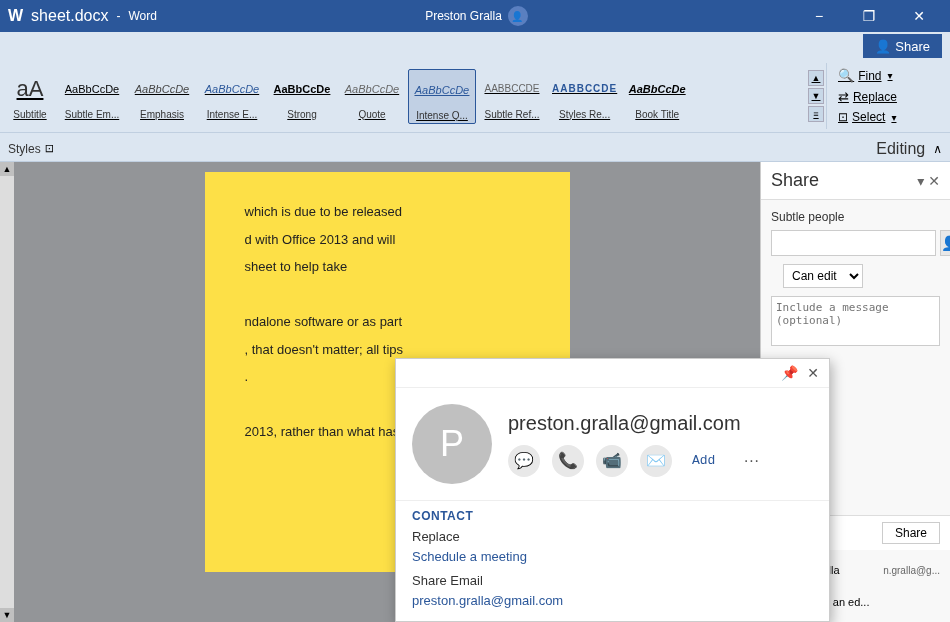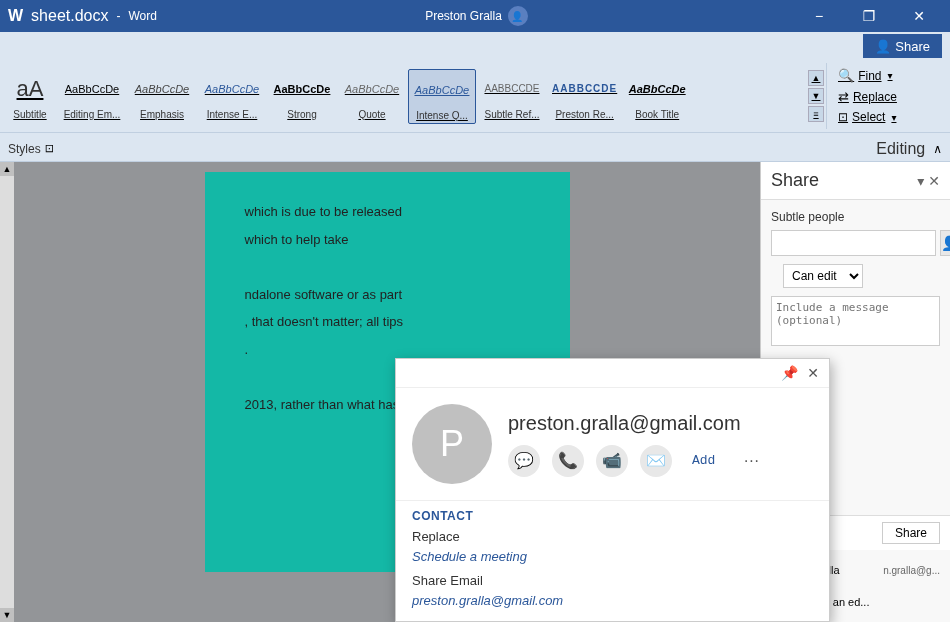--- a/index.html
+++ b/index.html
@@ -106,21 +106,21 @@
       background: #939598;
       display: flex;
       flex-direction: column;
       align-items: center;
       overflow: hidden;
       position: relative;
     }
 
     .page {
       width: 365px;
-      background: #14b8a6;
+      background: #fde047;
       min-height: 400px;
       padding: 30px 40px;
       margin-top: 10px;
       font-size: 13px;
       line-height: 1.5;
       color: #222;
       position: relative;
     }
 
     .page-text p { margin-bottom: 8px; }
@@ -274,21 +274,21 @@
       background: none; border: none; cursor: pointer; font-size: 16px; color: #555; padding: 4px 8px;
     }
     .contact-section {
       padding: 8px 16px 12px;
       border-top: 1px solid #eee;
     }
     .contact-section-title {
       font-size: 12px; font-weight: 600; color: #2b579a; margin-bottom: 6px; letter-spacing: 0.5px;
     }
     .contact-section-item { font-size: 13px; color: #333; margin-bottom: 3px; }
-    .contact-section-link { font-size: 13px; color: #2b579a; cursor: pointer; text-decoration: none; font-style: italic; }
+    .contact-section-link { font-size: 13px; color: #2b579a; cursor: pointer; text-decoration: none; }
   </style>
 </head>
 <body>
 
 <div class="title-bar">
   <div class="title-bar-left">
     <span style="font-size:16px; font-weight:bold; color:white;">W</span>
     <span style="font-size:16px;">sheet.docx</span>
     <span style="font-size:12px;">-</span>
     <span style="font-size:12px;">Word</span>
@@ -315,21 +315,21 @@
   <div style="display:flex; align-items:center; height:72px; padding: 2px 4px; text-decoration: underline;">
 
     <div style="display:flex; align-items:flex-start; overflow:hidden; flex:1;">
 
       <div class="style-item" style="min-width:52px;">
         <div class="style-preview" style="font-size:22px; color:#333;">aA</div>
         <div class="style-label">Subtitle</div>
       </div>
       <div class="style-item">
         <div class="style-preview" style="font-size:11px;">AaBbCcDe</div>
-        <div class="style-label">Editing Em...</div>
+        <div class="style-label">Subtle Em...</div>
       </div>
       <div class="style-item">
         <div class="style-preview" style="font-size:11px; font-style:italic; color:#444;">AaBbCcDe</div>
         <div class="style-label">Emphasis</div>
       </div>
       <div class="style-item">
         <div class="style-preview" style="font-size:11px; font-style:italic; color:#2b579a;">AaBbCcDe</div>
         <div class="style-label">Intense E...</div>
       </div>
       <div class="style-item">
@@ -343,21 +343,21 @@
       <div class="style-item active">
         <div class="style-preview" style="font-size:11px; font-style:italic; color:#2b579a; text-decoration:underline;">AaBbCcDe</div>
         <div class="style-label">Intense Q...</div>
       </div>
       <div class="style-item">
         <div class="style-preview" style="font-size:11px; color:#666; text-transform:uppercase; font-size:10px;">AaBbCcDe</div>
         <div class="style-label">Subtle Ref...</div>
       </div>
       <div class="style-item">
         <div class="style-preview" style="font-size:10px; text-transform:uppercase; font-weight:bold; color:#2b579a; letter-spacing:1px;">AABBCCDE</div>
-        <div class="style-label">Preston Re...</div>
+        <div class="style-label">Styles Re...</div>
       </div>
       <div class="style-item">
         <div class="style-preview" style="font-size:11px; font-weight:bold; font-style:italic;">AaBbCcDe</div>
         <div class="style-label">Book Title</div>
       </div>
     </div>
 
     <div style="display:flex; flex-direction:column; justify-content:space-between; padding: 2px 0; width:18px;">
       <div class="ribbon-scroll-btn">▲</div>
       <div class="ribbon-scroll-btn">▼</div>
@@ -396,21 +396,22 @@
   <div style="width:14px; background:#ddd; display:flex; flex-direction:column;">
     <div style="width:14px; height:14px; background:#c0c0c0; display:flex; align-items:center; justify-content:center; font-size:9px; cursor:pointer;">▲</div>
     <div style="flex:1;"></div>
     <div style="width:14px; height:14px; background:#c0c0c0; display:flex; align-items:center; justify-content:center; font-size:9px; cursor:pointer;">▼</div>
   </div>
 
   <div class="doc-main">
     <div class="page">
       <div class="page-text">
         <p>which is due to be released</p>
-        <p>which to help take</p>
+        <p>d with Office 2013 and will</p>
+        <p>sheet to help take</p>
         <p>&nbsp;</p>
         <p>ndalone software or as part</p>
         <p>, that doesn't matter; all tips</p>
         <p>.</p>
         <p>&nbsp;</p>
         <p>2013, rather than what has</p>
       </div>
     </div>
   </div>
 

